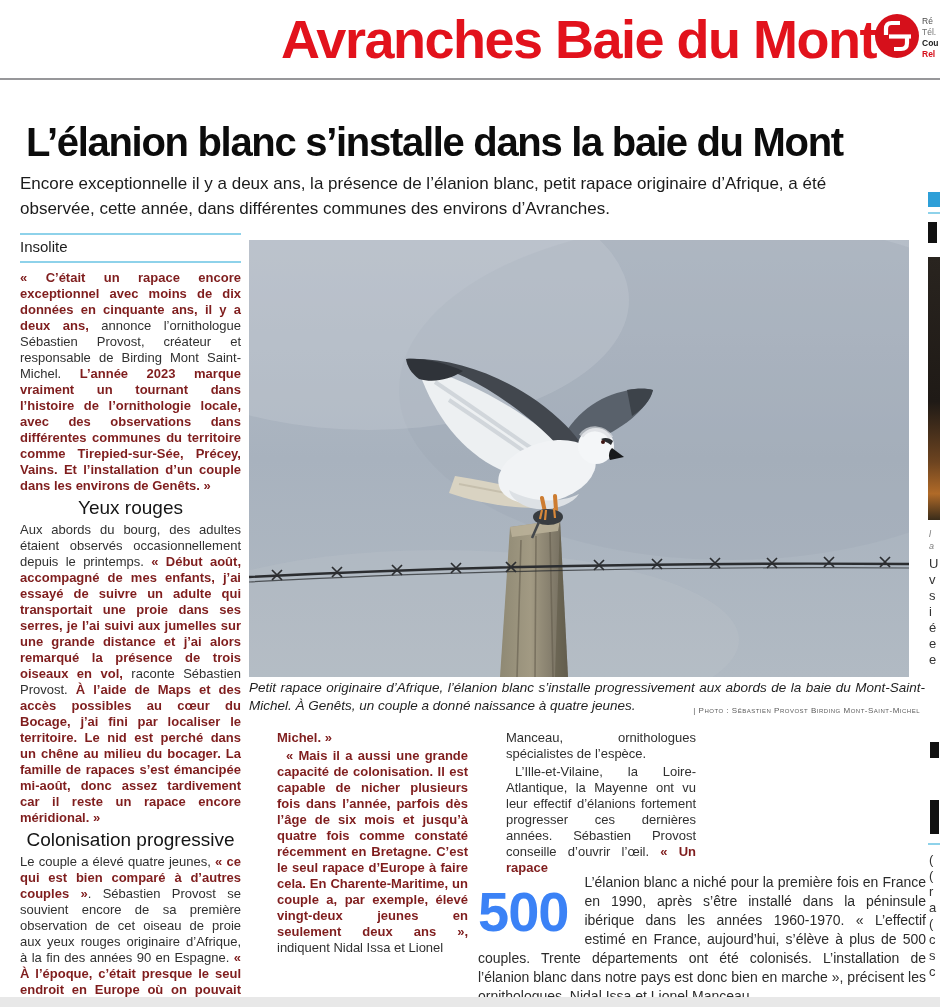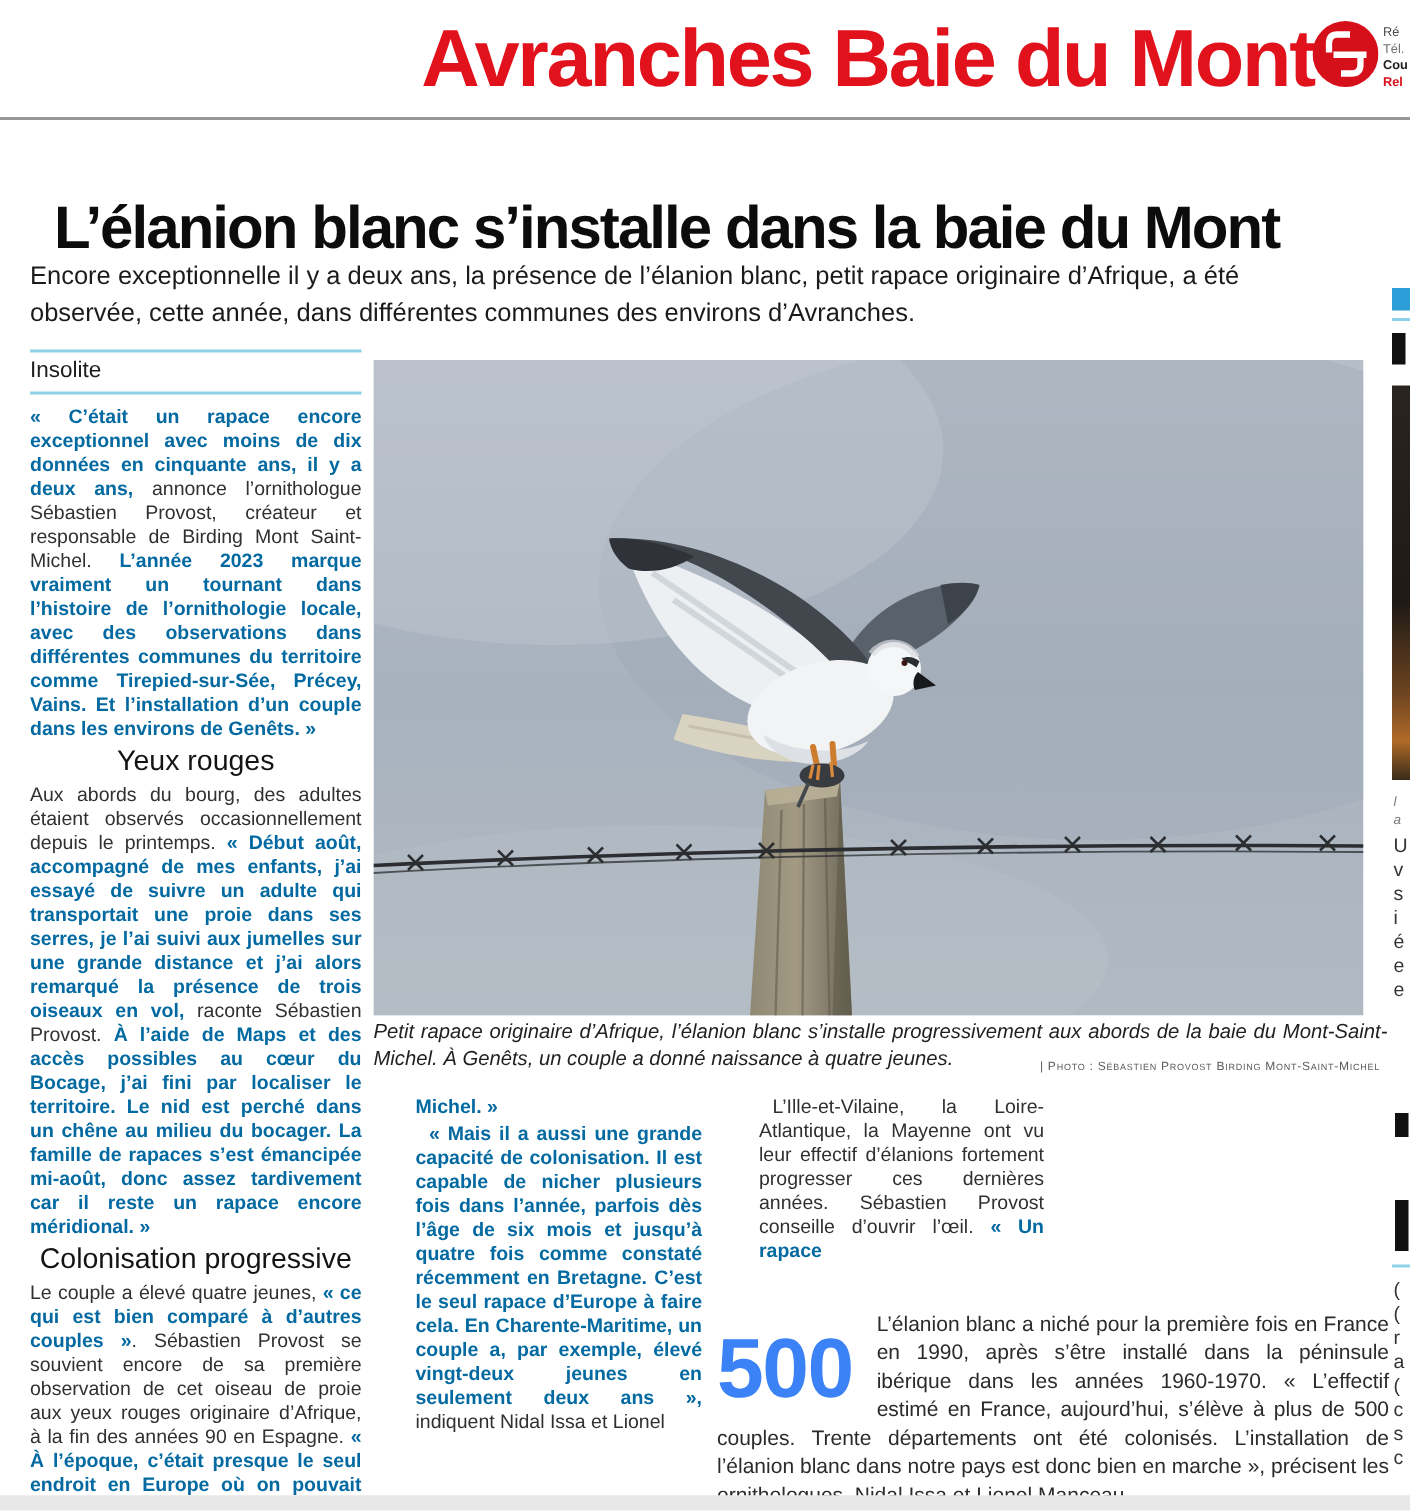--- a/index.html
+++ b/index.html
@@ -26,21 +26,21 @@
   .standfirst{
     position:absolute; left:20px; top:172px; width:810px;
     font-size:17px; line-height:24.5px; color:#1b1b1b;
   }
 
   
   .col{position:absolute; top:730px; font-size:13px; line-height:16px; color:#303030;}
   .col p{margin:0 0 2px; text-align:justify;padding-left:28px;}
   .col1{position:absolute; left:20px; top:233px; width:221px; font-size:13px; line-height:16px; color:#303030;}
   .col1 p{margin:0 0 2px; text-align:justify;}
-  .b{font-weight:700; color:#0369a1;}
+  .b{font-weight:700; color:#7f1d1d;}
   .indent{text-indent:9px;}
   .kicker{
     border-top:2px solid #8ed2ea; border-bottom:2px solid #8ed2ea;
     padding:4px 0 6px; font-size:15px; color:#1d1d1d; margin-bottom:7px;
   }
   .subhead{font-size:19px; font-weight:400; text-align:center; color:#141414; margin:6px 0 6px;}
   .col2{left:249px; width:219px;}
   .col3{left:478px; width:218px;}
   .col4{left:707px; width:219px;}
 
@@ -95,21 +95,21 @@
     </svg>
   </div>
   <div class="mast-frags">
     <div class="mf1">Ré</div>
     <div class="mf2">Tél.</div>
     <div class="mf3">Cou</div>
     <div class="mf4">Rel</div>
   </div>
   <div class="top-rule"></div>
 
-  <h1 class="headline" style="margin:16px;">L’élanion blanc s’installe dans la baie du Mont</h1>
+  <h1 class="headline" style="margin:6px;">L’élanion blanc s’installe dans la baie du Mont</h1>
   <p class="standfirst" style="margin:0;">Encore exceptionnelle il y a deux ans, la présence de l’élanion blanc, petit rapace originaire d’Afrique, a été observée, cette année, dans différentes communes des environs d’Avranches.</p>
 
   <div class="col1">
     <div class="kicker">Insolite</div>
     <p><span class="b">« C’était un rapace encore exceptionnel avec moins de dix données en cinquante ans, il y a deux ans, </span><span>annonce l’ornithologue Sébastien Provost, créateur et responsable de Birding Mont Saint-Michel. </span><span class="b">L’année 2023 marque vraiment un tournant dans l’histoire de l’ornithologie locale, avec des observations dans différentes communes du territoire comme Tirepied-sur-Sée, Précey, Vains. Et l’installation d’un couple dans les environs de Genêts. »</span></p>
     <div class="subhead">Yeux rouges</div>
     <p><span>Aux abords du bourg, des adultes étaient observés occasionnellement depuis le printemps. </span><span class="b">« Début août, accompagné de mes enfants, j’ai essayé de suivre un adulte qui transportait une proie dans ses serres, je l’ai suivi aux jumelles sur une grande distance et j’ai alors remarqué la présence de trois oiseaux en vol, </span><span>raconte Sébastien Provost. </span><span class="b">À l’aide de Maps et des accès possibles au cœur du Bocage, j’ai fini par localiser le territoire. Le nid est perché dans un chêne au milieu du bocager. La famille de rapaces s’est émancipée mi-août, donc assez tardivement car il reste un rapace encore méridional. »</span></p>
     <div class="subhead">Colonisation progressive</div>
     <p><span>Le couple a élevé quatre jeunes, </span><span class="b">« ce qui est bien comparé à d’autres couples »</span><span>. Sébastien Provost se souvient encore de sa première observation de cet oiseau de proie aux yeux rouges originaire d’Afrique, à la fin des années 90 en Espagne. </span><span class="b">« À l’époque, c’était presque le seul endroit en Europe où on pouvait avoir la chance de le voir. Vingt-cinq ans plus tard, je n’aurais jamais imaginé observer une famille de ce beau rapace dans la baie du Mont-Saint-</span></p>
   </div>
@@ -181,20 +181,21 @@
   </div>
 
   <p class="caption" style="margin:0;">Petit rapace originaire d’Afrique, l’élanion blanc s’installe progressivement aux abords de la baie du Mont-Saint-Michel. À Genêts, un couple a donné naissance à quatre jeunes.</p>
   <div class="credit">| Photo : Sébastien Provost Birding Mont-Saint-Michel</div>
 
   <div class="col col2">
     <p><span class="b">Michel. »</span></p>
     <p class="indent"><span class="b">« Mais il a aussi une grande capacité de colonisation. Il est capable de nicher plusieurs fois dans l’année, parfois dès l’âge de six mois et jusqu’à quatre fois comme constaté récemment en Bretagne. C’est le seul rapace d’Europe à faire cela. En Charente-Maritime, un couple a, par exemple, élevé vingt-deux jeunes en seulement deux ans », </span><span>indiquent Nidal Issa et Lionel</span></p>
   </div>
   <div class="col col3">
+    <p><span>Manceau, ornithologues spécialistes de l’espèce.</span></p>
     <p class="indent"><span>L’Ille-et-Vilaine, la Loire-Atlantique, la Mayenne ont vu leur effectif d’élanions fortement progresser ces dernières années. Sébastien Provost conseille d’ouvrir l’œil. </span><span class="b">« Un rapace</span></p>
   </div>
 
   <div class="stat">
     <div class="stat-num">500</div>
     <div class="stat-text">L’élanion blanc a niché pour la première fois en France en 1990, après s’être installé dans la péninsule ibérique dans les années 1960-1970. « L’effectif estimé en France, aujourd’hui, s’élève à plus de 500 couples. Trente départements ont été colonisés. L’installation de l’élanion blanc dans notre pays est donc bien en marche », précisent les ornithologues, Nidal Issa et Lionel Manceau.</div>
   </div>
 
   <div class="adj-kicker"></div>
   <div class="adj-rule"></div>

